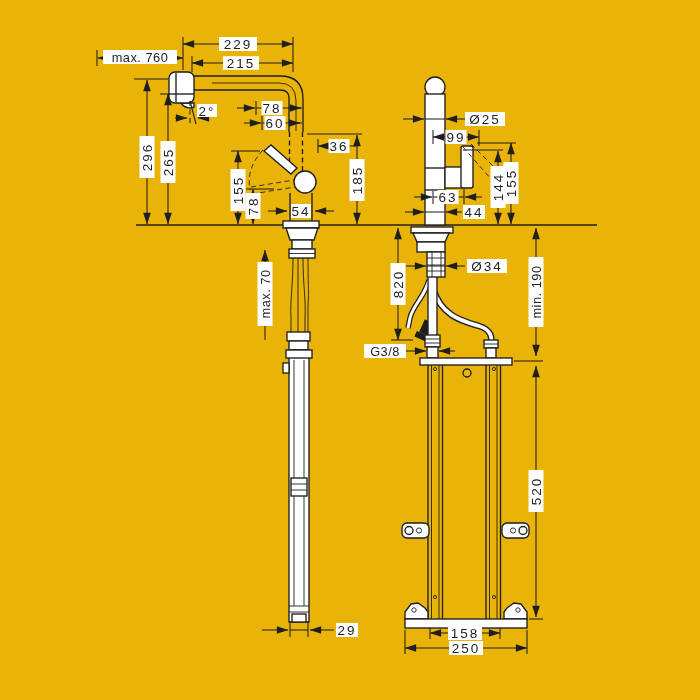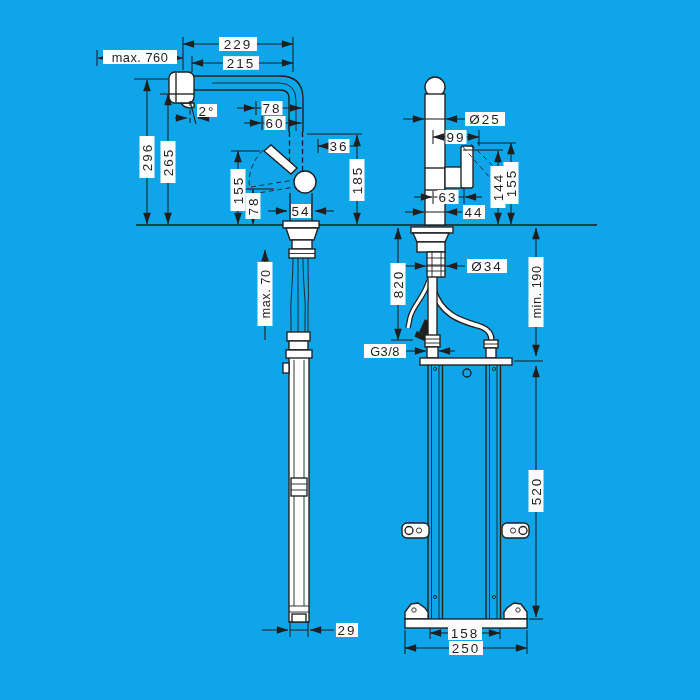--- a/index.html
+++ b/index.html
@@ -1,16 +1,16 @@
 <!DOCTYPE html>
 <html><head>
 <meta charset="utf-8">
 <style>
   html,body{margin:0;padding:0;background:#fff;}
-  #stage{width:700px;height:700px;background:#0ea5e9;position:relative;font-family:"Liberation Sans",sans-serif;}
+  #stage{width:700px;height:700px;background:#eab308;position:relative;font-family:"Liberation Sans",sans-serif;}
   svg text{font-family:"Liberation Sans",sans-serif;font-size:13.5px;fill:#1f1f1f;text-anchor:middle;letter-spacing:2px;}
   svg text.sm{letter-spacing:0.5px;font-size:12.8px;}
   .bg{fill:#ffffff;stroke:none;}
   .art{stroke:#1f1f1f;stroke-width:1.35;fill:none;stroke-linecap:butt;}
   .w{fill:#ffffff;}
   .dk{fill:#1f1f1f;stroke:none;}
   .dl{stroke:#1f1f1f;stroke-width:1.05;fill:none;}
   .dsh{stroke-dasharray:5 3.5;}
   .hoseOut{stroke:#1f1f1f;stroke-width:6.5;fill:none;}
   .hoseIn{stroke:#ffffff;stroke-width:3.8;fill:none;}

